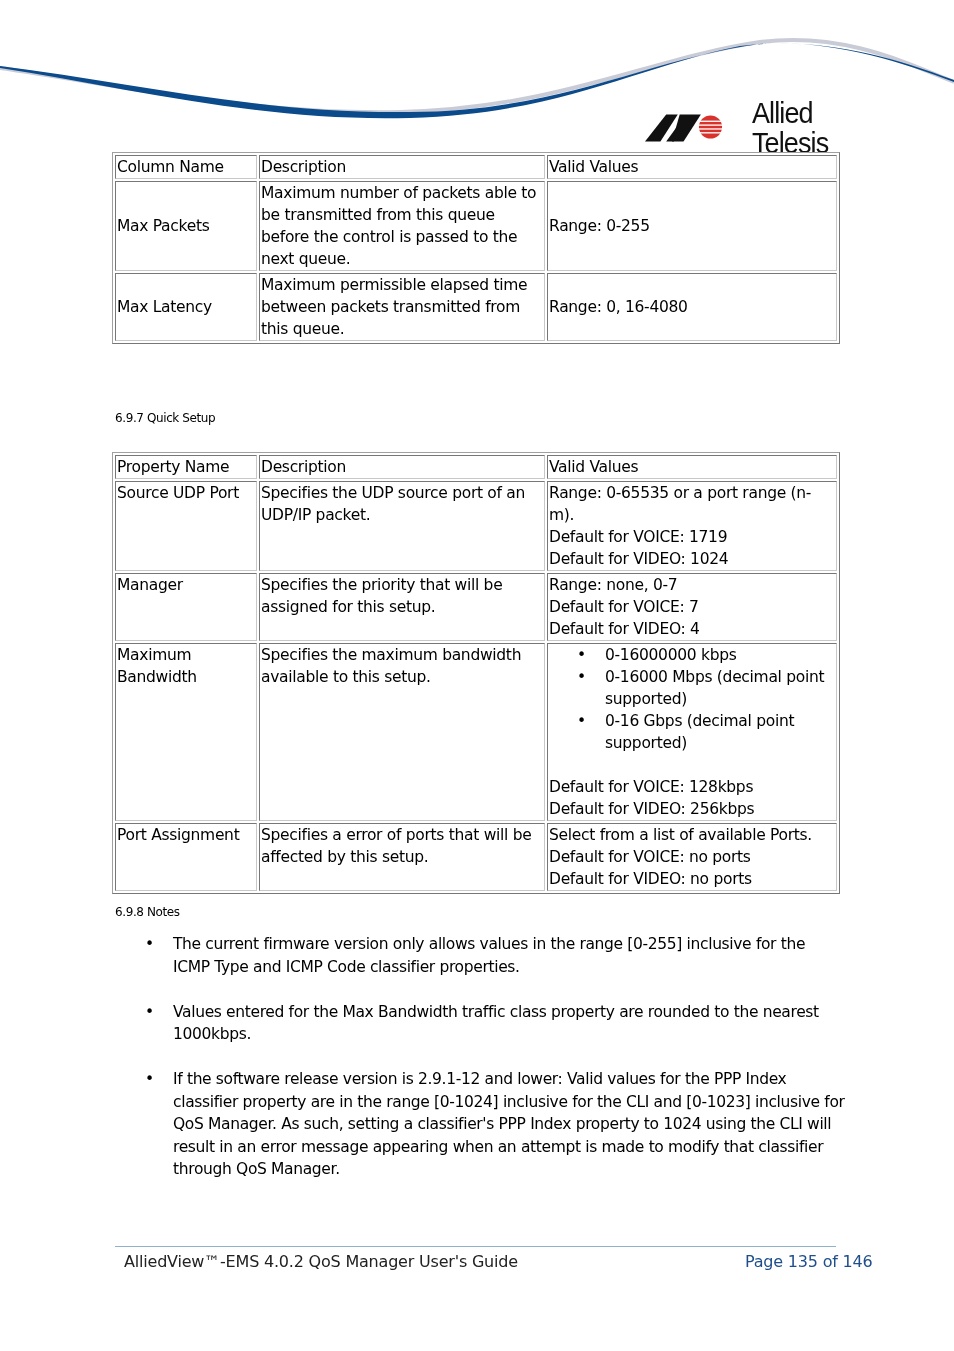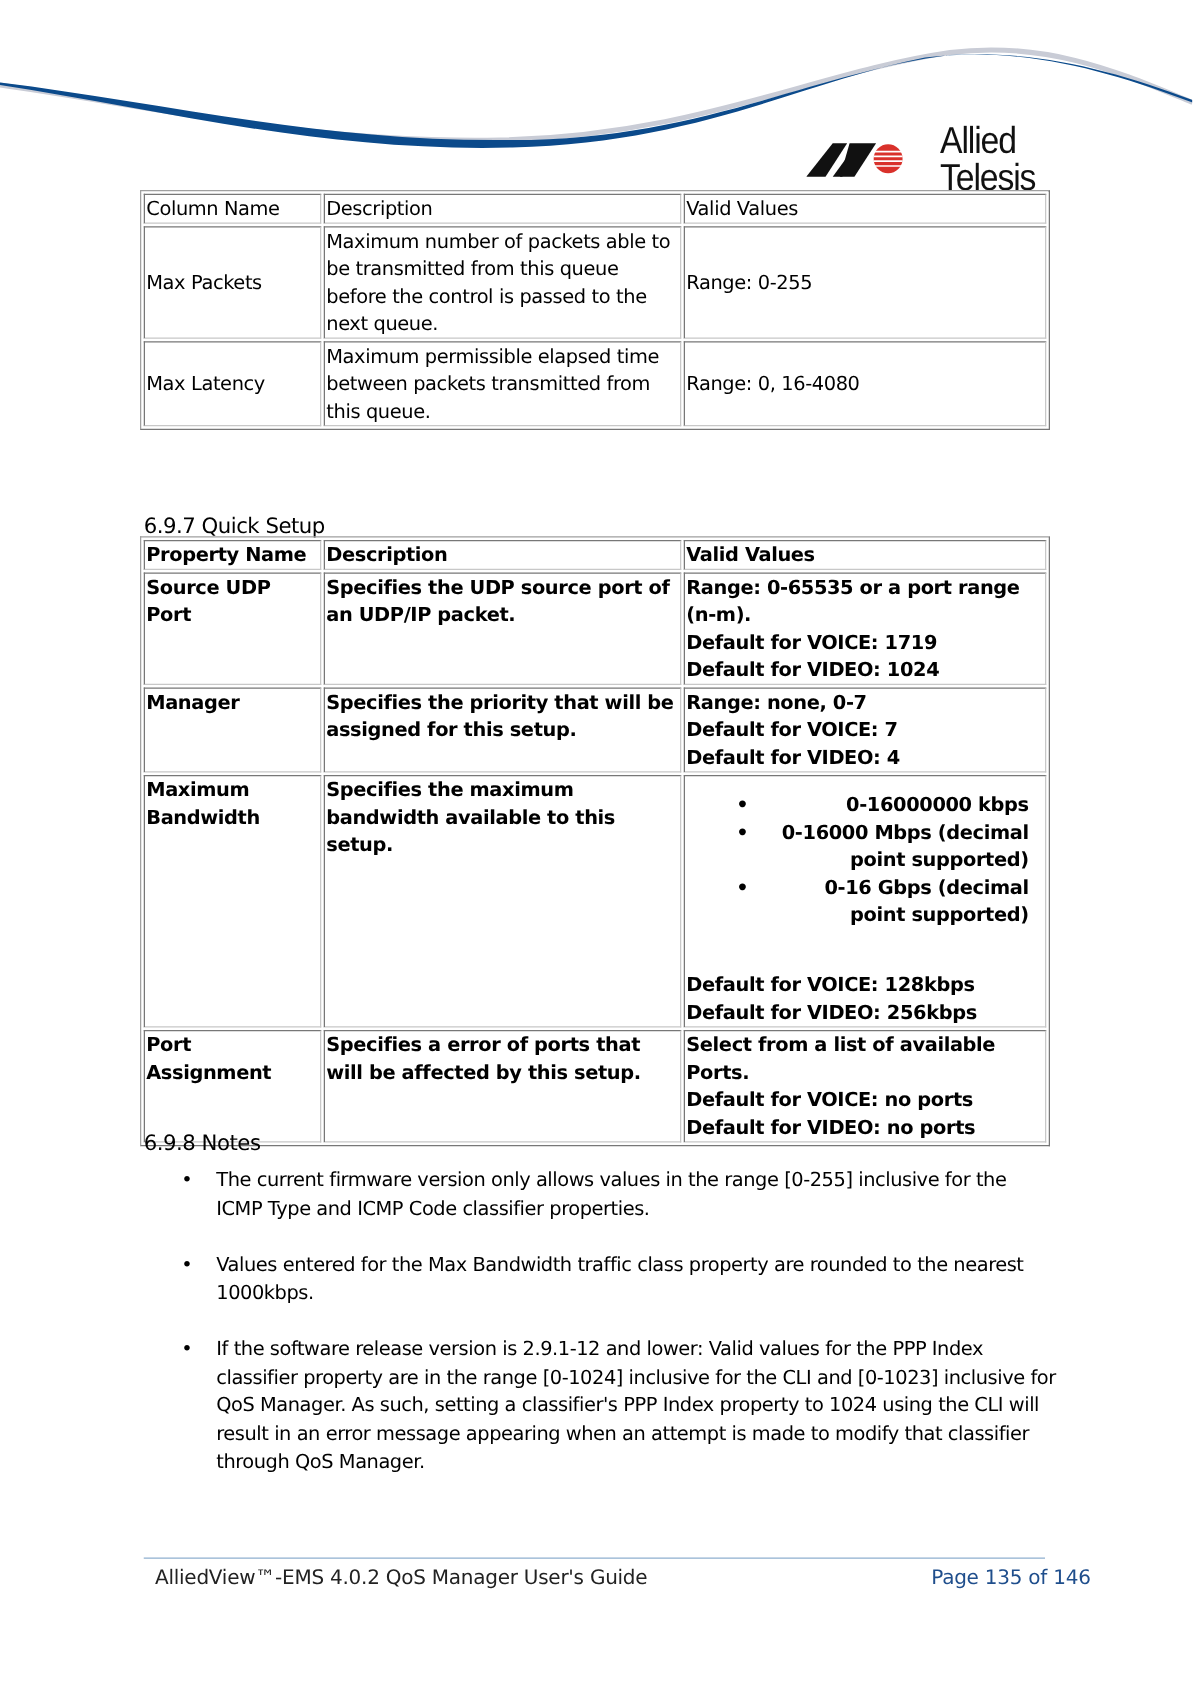--- a/index.html
+++ b/index.html
@@ -24,30 +24,30 @@
     table.doc td {
       border: 1px solid #777; border-right-color: #c8c8c8; border-bottom-color: #c8c8c8;
       padding: 0 1px; vertical-align: top; letter-spacing: -0.3px;
     }
     table.doc td.mid { vertical-align: middle; }
     .col1 { width: 142px; }
     .col2 { width: 286px; }
     .col3 { width: auto; }
 
     #t1 { top: 152px; }
-    #t2 { top: 429px; font-weight: bold; }
+    #t2 { top: 452px; }
 
     .section-title {
-      position: absolute; left: 115px; font-size: 17px; letter-spacing: -0.4px;
+      position: absolute; left: 115px; font-size: 12px; letter-spacing: -0.4px;
       font-family: "DejaVu Sans", sans-serif;
     }
     #sec1 { top: 411px; }
     #sec2 { top: 905px; }
 
-    ul.inner { margin: 12px; padding: 0 0 0 56px; list-style: none; text-align: right; }
+    ul.inner { margin: 0; padding: 0 0 0 56px; list-style: none; }
     ul.inner li { position: relative; }
     ul.inner li::before { content: "\2022"; position: absolute; left: -28px; top: 0; }
 
     .notes { position: absolute; left: 145px; top: 933px; width: 700px; font-size: 15.5px; line-height: 22.5px; letter-spacing: -0.35px; }
     .note { position: relative; padding-left: 28px; margin-bottom: 22.5px; }
     .note .bullet { position: absolute; left: 0; top: 0; }
 
     .footer-rule { position: absolute; left: 115px; top: 1246px; width: 721px; height: 1px; background: #8fb0cf; }
     .footer-left { position: absolute; left: 124px; top: 1252px; font-size: 16px; color: #222; letter-spacing: -0.2px; }
     .footer-right { position: absolute; left: 745px; top: 1252px; font-size: 16px; color: #1f4e8c; letter-spacing: -0.2px; }

